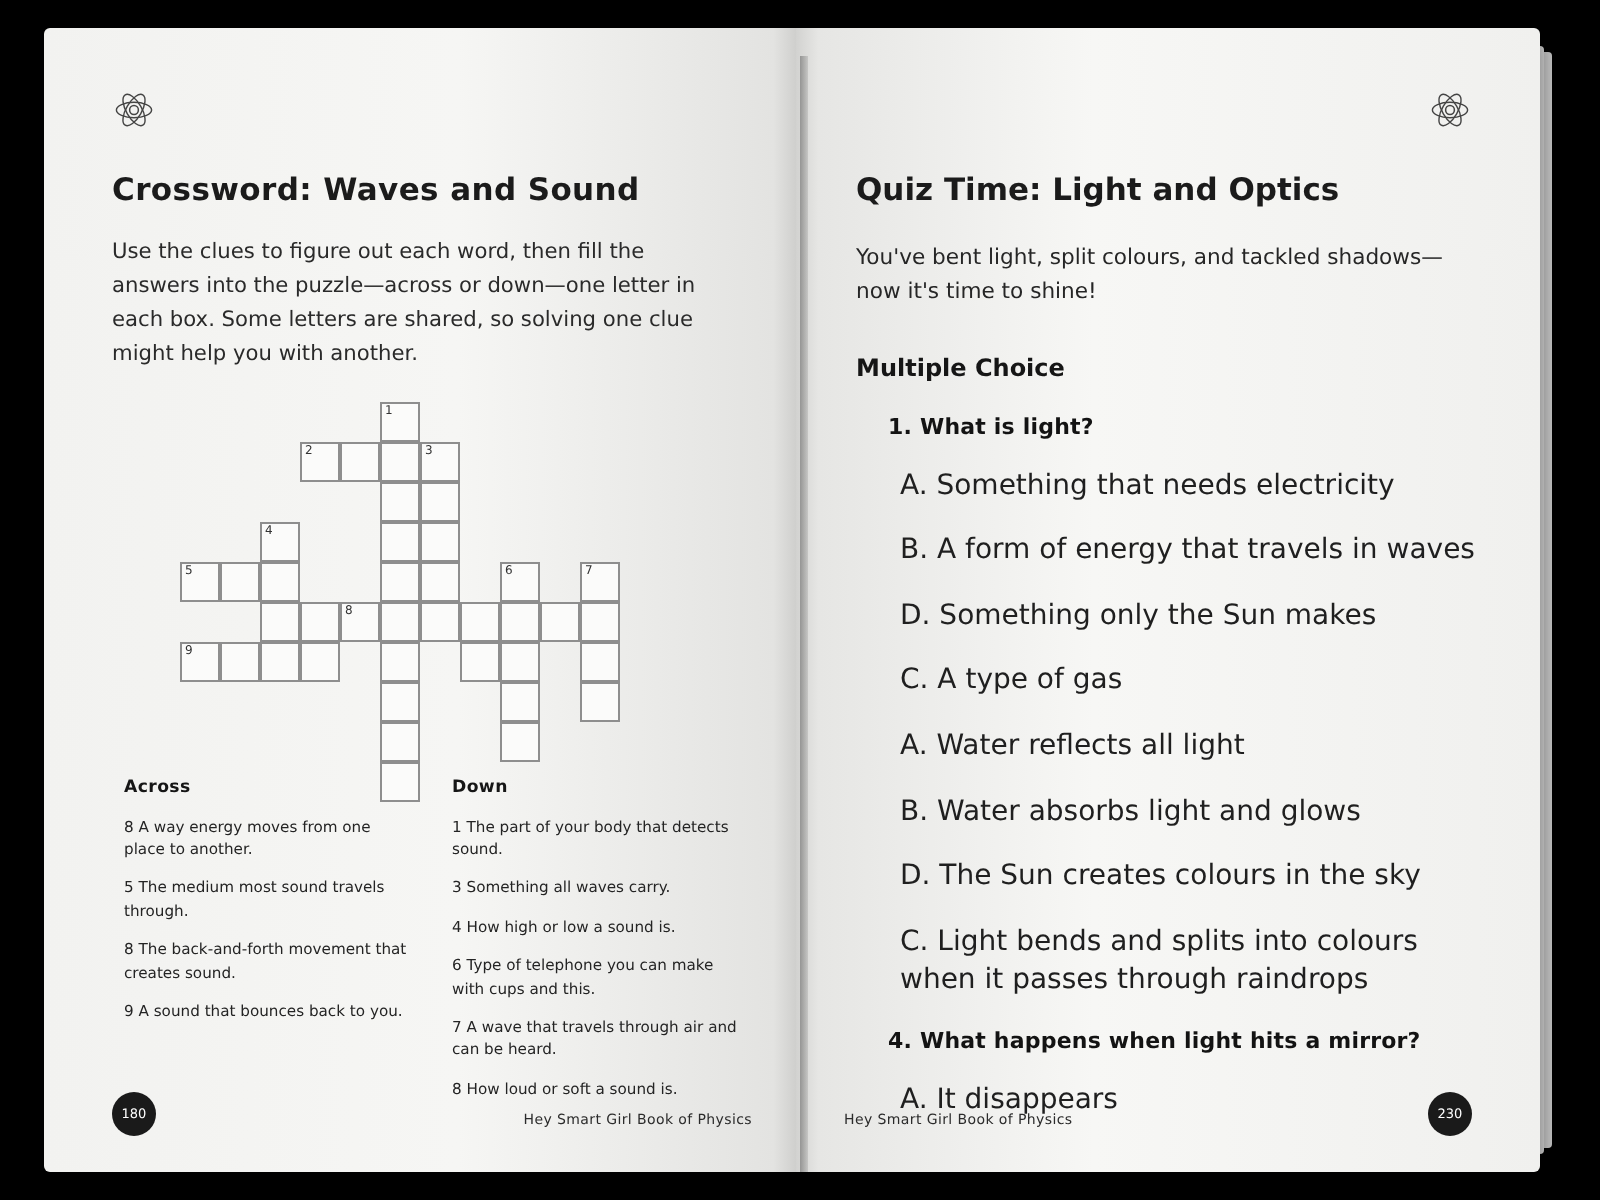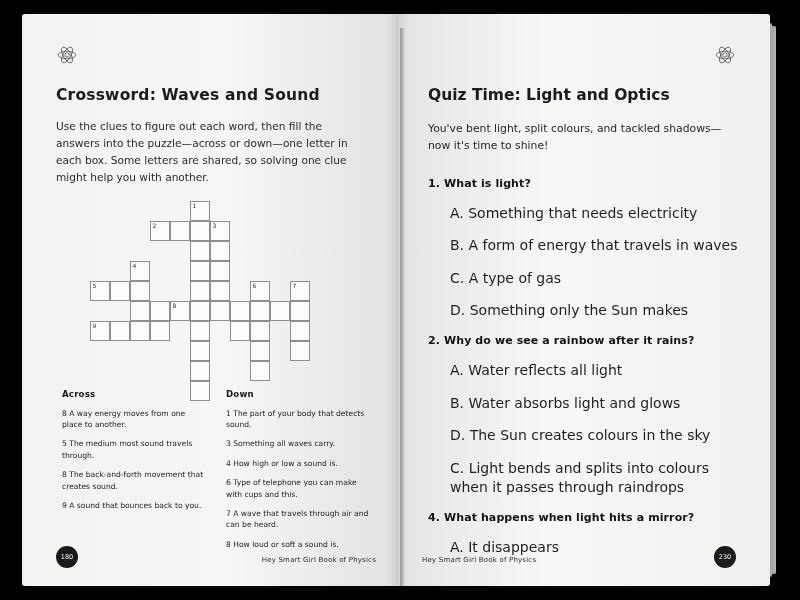--- a/index.html
+++ b/index.html
@@ -138,21 +138,21 @@
   h2.section {
     font-size: 12px;
     font-weight: 600;
     color: #161616;
     margin: 0 0 16px 0;
   }
   .q {
     font-size: 11px;
     font-weight: 700;
     color: #131313;
-    margin: 0 0 14px 0;
+    margin: 0 0 14px 16px;
     letter-spacing: 0.1px;
   }
   .opt {
     font-size: 14px;
     color: #1f1f1f;
     margin: 0 0 13px 22px;
     line-height: 1.4;
     max-width: 290px;
   }
   
@@ -313,31 +313,31 @@
           <circle cx="20" cy="20" r="4" fill="none" stroke="#1a1a1a" stroke-width="1.4"></circle>
           <ellipse cx="20" cy="20" rx="16" ry="7" fill="none" stroke="#1a1a1a" stroke-width="1.3"></ellipse>
           <ellipse cx="20" cy="20" rx="16" ry="7" fill="none" stroke="#1a1a1a" stroke-width="1.3" transform="rotate(60 20 20)"></ellipse>
           <ellipse cx="20" cy="20" rx="16" ry="7" fill="none" stroke="#1a1a1a" stroke-width="1.3" transform="rotate(120 20 20)"></ellipse>
         </svg>
       </div>
 
       <h1 class="title-r">Quiz Time: Light and Optics</h1>
       <p class="intro-r">You've bent light, split colours, and tackled shadows—now it's time to shine!</p>
 
+      <h2 class="section">Multiple Choice</h2>
 
       <div>
         <p class="q">1. What is light?</p>
         <p class="opt">A. Something that needs electricity</p>
         <p class="opt">B. A form of energy that travels in waves</p>
+        <p class="opt">D. Something only the Sun makes</p>
         <p class="opt">C. A type of gas</p>
-        <p class="opt">D. Something only the Sun makes</p>
       </div>
 
       <div>
-        <p class="q">2. Why do we see a rainbow after it rains?</p>
         <p class="opt">A. Water reflects all light</p>
         <p class="opt">B. Water absorbs light and glows</p>
         <p class="opt">D. The Sun creates colours in the sky</p>
         <p class="opt">C. Light bends and splits into colours when it passes through raindrops</p>
       </div>
 
       <div>
         <p class="q">4. What happens when light hits a mirror?</p>
         <p class="opt">A. It disappears</p>
       </div>

